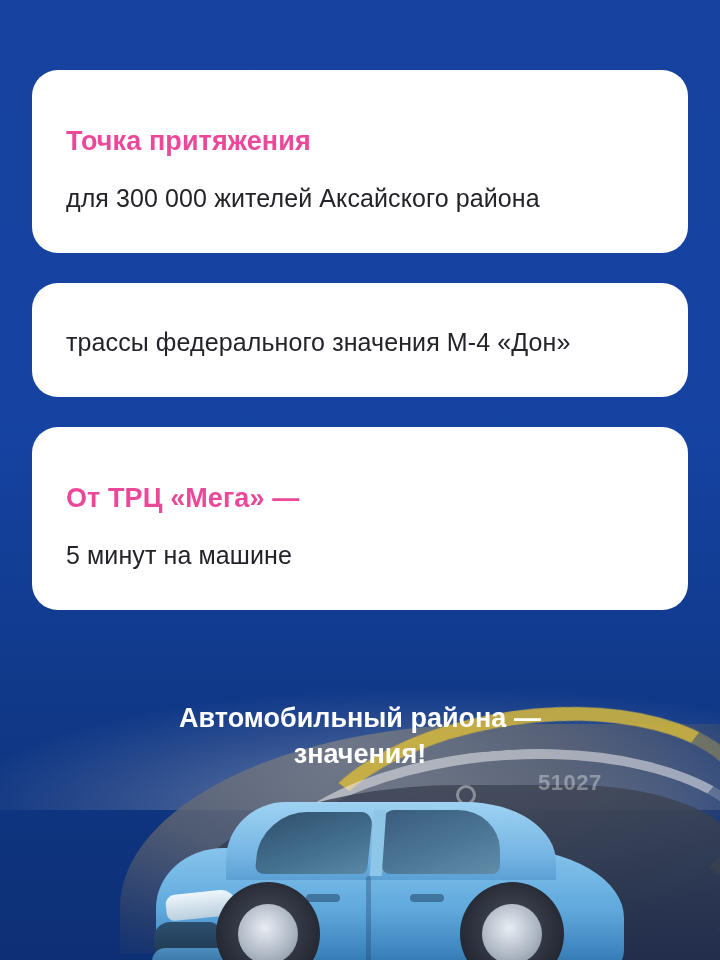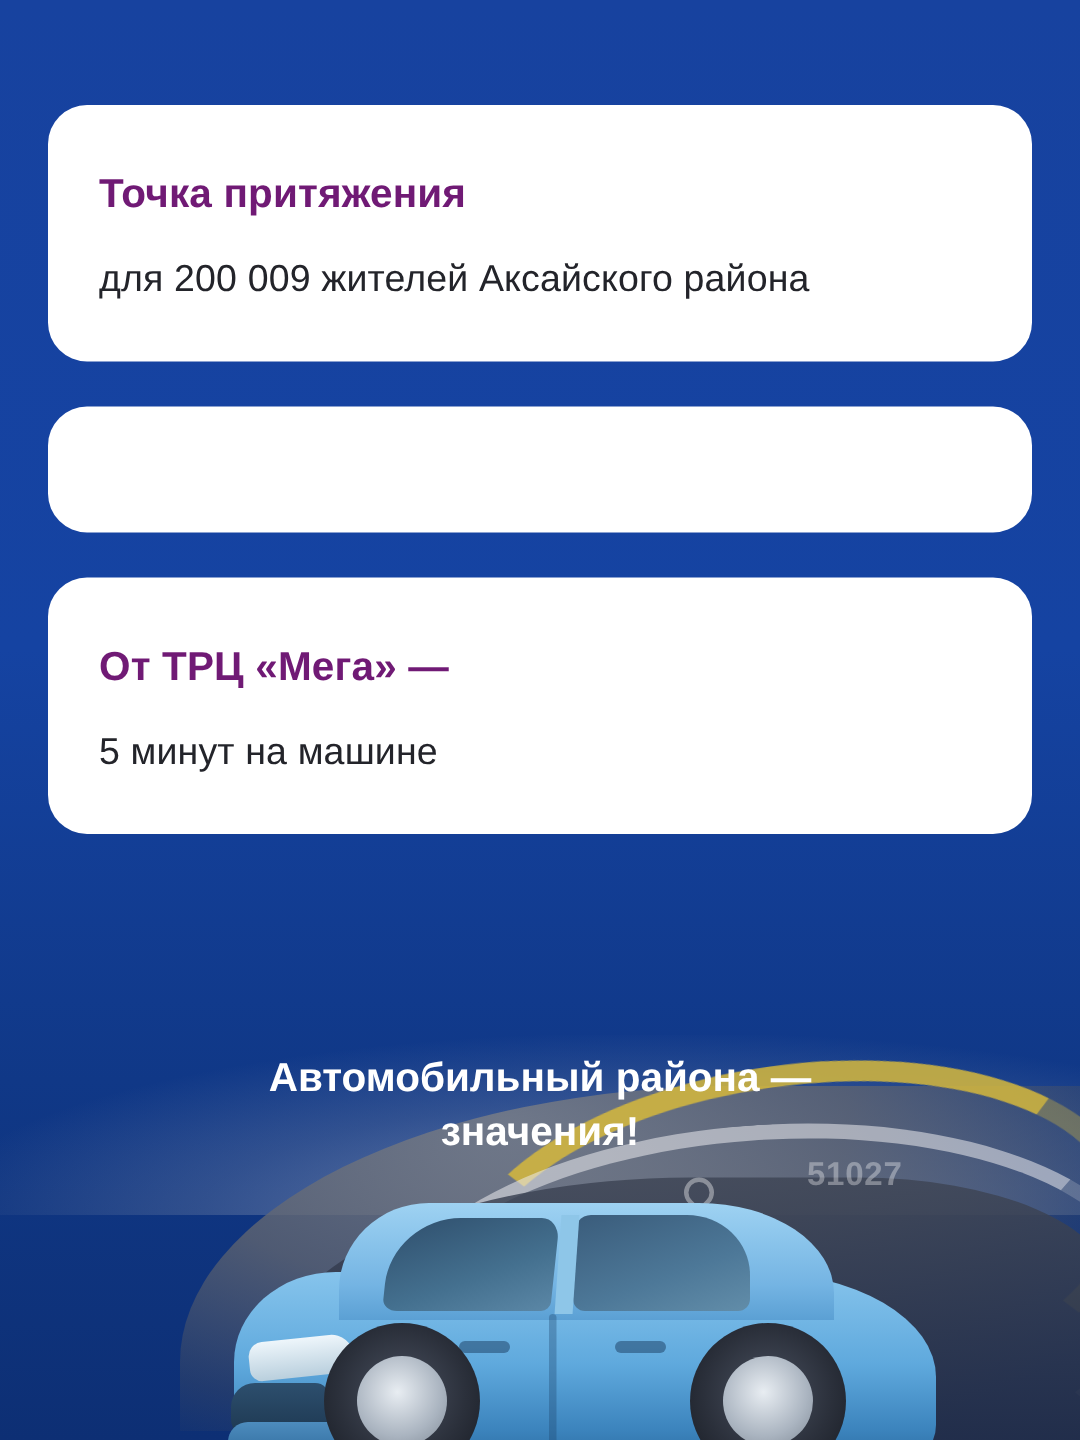--- a/index.html
+++ b/index.html
@@ -266,23 +266,23 @@
   .card {
     background: #ffffff;
     border-radius: 26px;
     padding: 44px 34px 40px 34px;
     margin-bottom: 30px;
     box-sizing: border-box;
   }
   .card-title {
     font-size: 27px;
     font-weight: bold;
-    color: #701a75;
+    color: #ec4899;
     line-height: 1.15;
-    margin: 0 0 26px 0;
+    margin: 12px 0 26px 0;
     letter-spacing: 0.1px;
   }
   .card-sub {
     font-size: 25px;
     color: #23242a;
     line-height: 1.2;
     margin: 0;
     letter-spacing: 0.1px;
   }
 
@@ -338,24 +338,25 @@
       </div>
     <div class="wheel w2">
         <div class="rim"></div>
       </div>
   </div>
 
   <div class="cards">
 
     <div class="card">
       <p class="card-title">Точка притяжения</p>
-      <p class="card-sub">для 200 009 жителей Аксайского района</p>
+      <p class="card-sub">для 300 000 жителей Аксайского района</p>
     </div>
 
     <div class="card">
+      <p class="card-sub">трассы федерального значения М-4 «Дон»</p>
     </div>
 
     <div class="card">
       <p class="card-title">От ТРЦ «Мега» —</p>
       <p class="card-sub">5 минут на машине</p>
     </div>
 
   </div>
 
   <div class="tagline">

